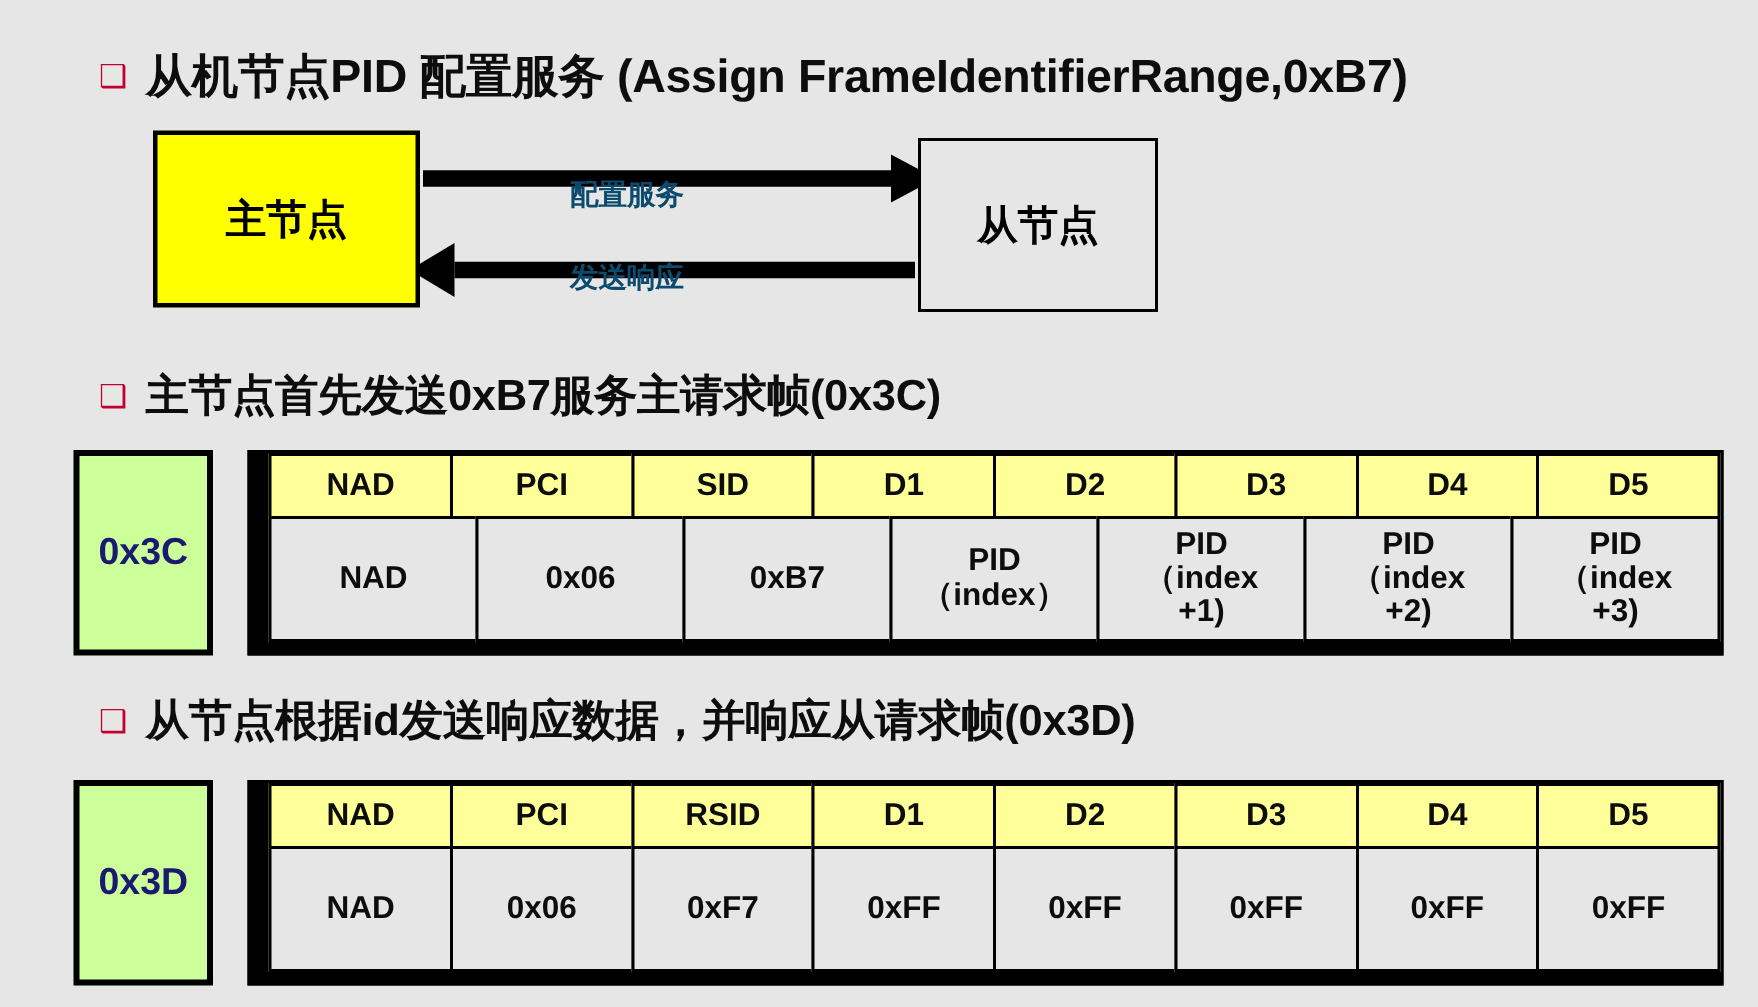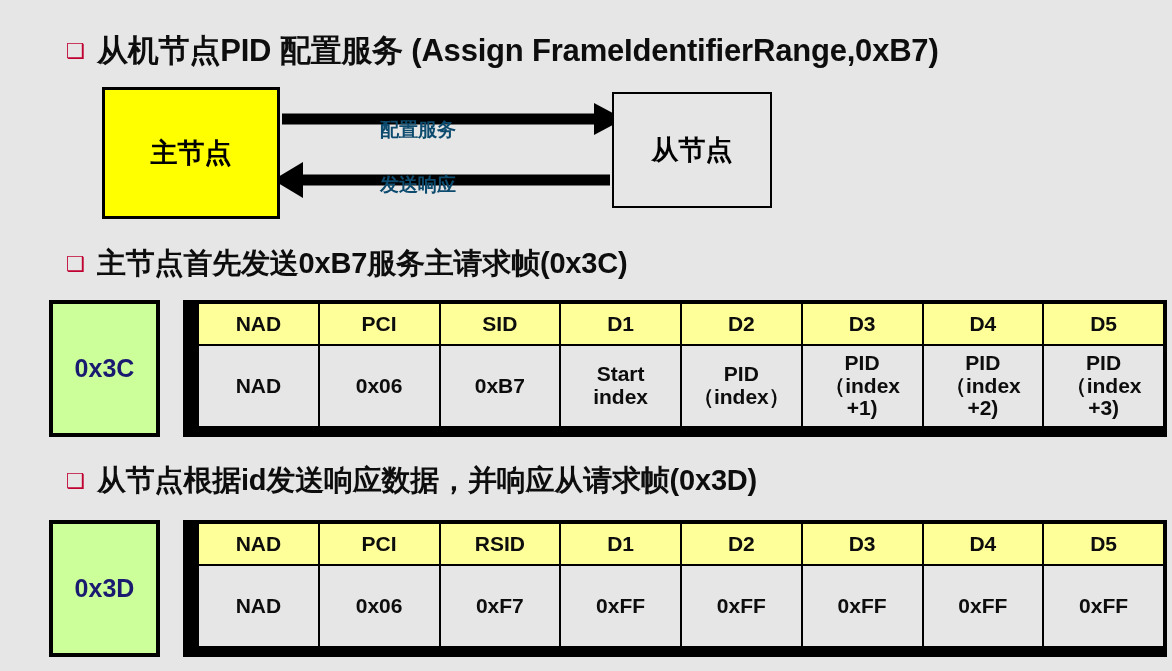--- a/index.html
+++ b/index.html
@@ -58,21 +58,21 @@
     display: flex;
     align-items: center;
     justify-content: center;
     font-size: 27px;
     font-weight: bold;
     color: #000;
     box-sizing: border-box;
   }
   #master-node {
     left: 102px; top: 87px;
-    width: 178px; height: 132px;
+    width: 178px; height: 118px;
     background: #ffff00;
     border: 3px solid #000;
   }
   #slave-node {
     left: 612px; top: 92px;
     width: 160px; height: 116px;
     background: #e6e6e6;
     border: 2px solid #000;
   }
   .arrow-label {
@@ -90,21 +90,21 @@
   
   .frame-row {
     position: absolute;
     display: flex;
     align-items: stretch;
   }
   #frame-1 { left: 49px; top: 300px; }
   #frame-2 { left: 49px; top: 520px; }
 
   .frame-id-box {
-    width: 111px;
+    width: 93px;
     background: #ccff99;
     border: 4px solid #000;
     box-sizing: border-box;
     display: flex;
     align-items: center;
     justify-content: center;
     font-size: 25px;
     font-weight: bold;
     color: #1a1a70;
   }
@@ -205,22 +205,20 @@
         <div class="cell">D1</div>
         <div class="cell">D2</div>
         <div class="cell">D3</div>
         <div class="cell">D4</div>
         <div class="cell">D5</div>
       </div>
       <div class="trow body">
         <div class="cell">NAD</div>
         <div class="cell">0x06</div>
         <div class="cell">0xB7</div>
-        <div class="cell">Start
-index</div>
         <div class="cell">PID
 （index）</div>
         <div class="cell">PID
 （index
 +1)</div>
         <div class="cell">PID
 （index
 +2)</div>
         <div class="cell">PID
 （index

